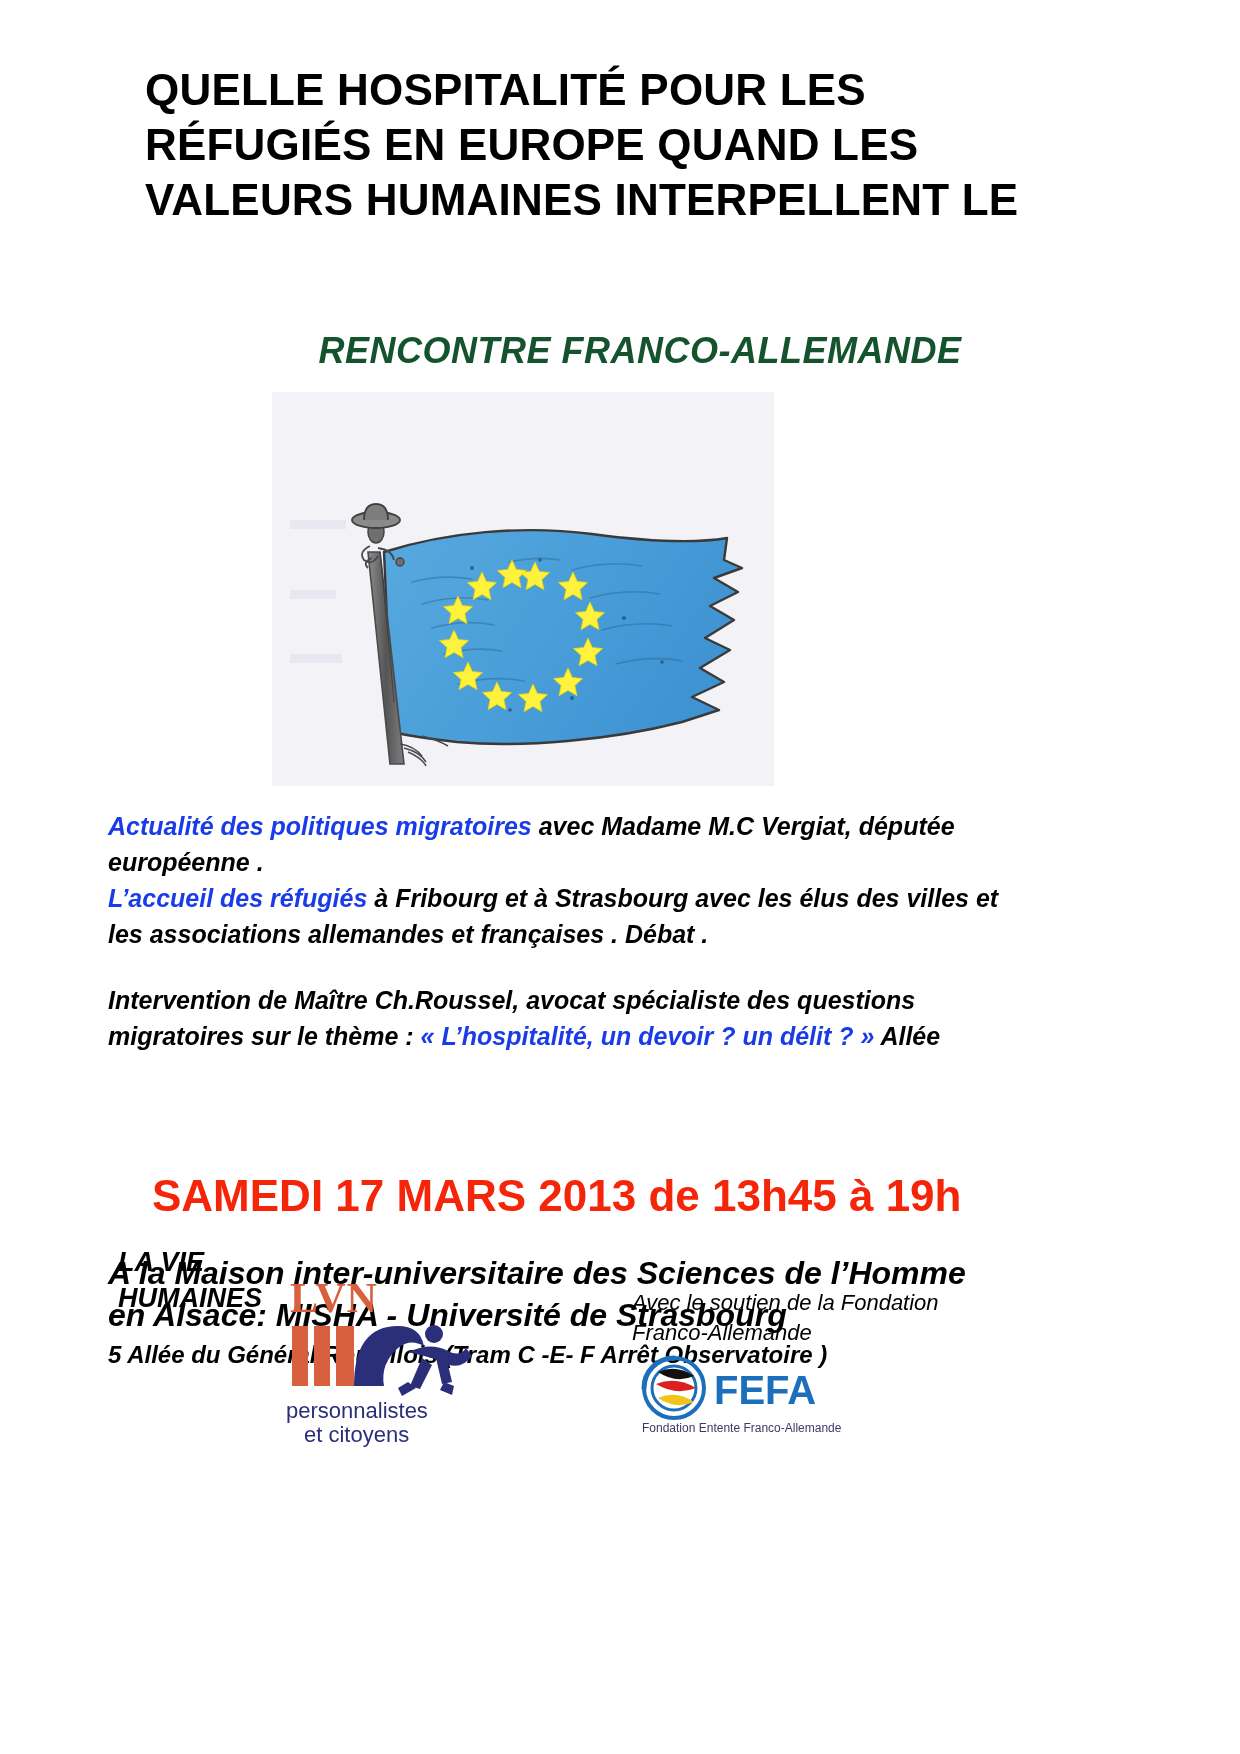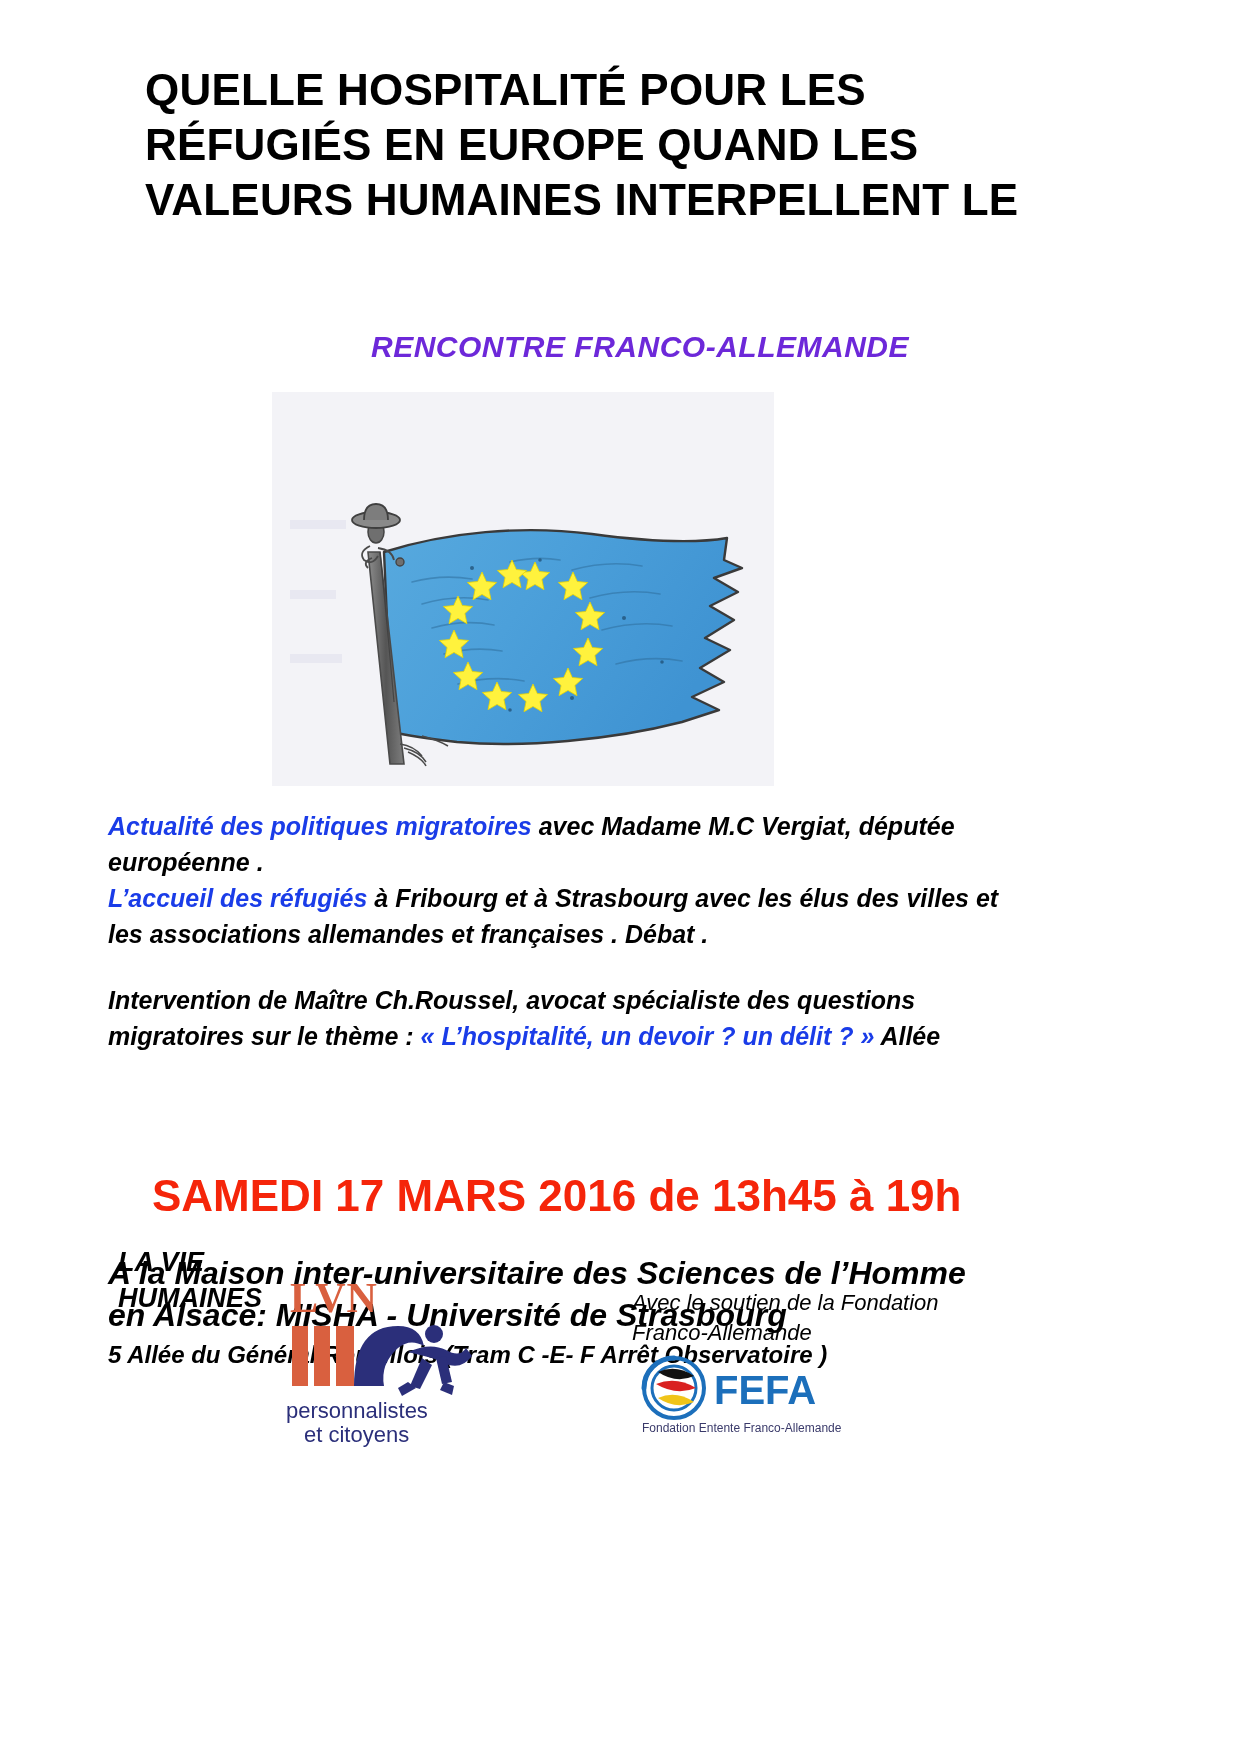--- a/index.html
+++ b/index.html
@@ -48,22 +48,22 @@
     width: 1240px;
     text-align: center;
     padding-left: 40px;
     box-sizing: border-box;
   }
   .subtitle-text {
     display: inline-block;
     font-family: "Liberation Sans", sans-serif;
     font-weight: bold;
     font-style: italic;
-    font-size: 30px;
-    color: #6d28d9;
+    font-size: 36px;
+    color: #14532d;
     letter-spacing: 0.5px;
   }
 
   
   .figure {
     position: absolute;
     left: 272px;
     top: 392px;
     width: 502px;
     height: 394px;
@@ -283,21 +283,21 @@
     <div class="para">
       <span class="hl">Actualité des politiques migratoires</span><span> avec Madame M.C Vergiat, députée européenne .</span><br>
       <span class="hl">L’accueil des réfugiés</span><span> à Fribourg et à Strasbourg avec les élus des villes et les associations allemandes et françaises . Débat .</span>
     </div>
 
     <div class="para spaced">
       <span>Intervention de Maître Ch.Roussel, avocat spécialiste des questions migratoires sur le thème :  </span><span class="hl">«  L’hospitalité, un devoir ? un délit ? »</span><span>  Allée</span>
     </div>
   </div>
 
-  <div class="date-line">SAMEDI 17 MARS 2016 de 13h45 à 19h</div>
+  <div class="date-line">SAMEDI 17 MARS 2013 de 13h45 à 19h</div>
 
   <div class="venue-block">
     <div class="venue-line">A la Maison inter-universitaire des Sciences de l’Homme</div>
     <div class="venue-line">en Alsace:   MISHA - Université de Strasbourg</div>
     <div class="venue-addr">5 Allée du Général Rouvillois (Tram C -E- F    Arrêt Observatoire )</div>
   </div>
 
   <div class="footer"></div>
 
   <div class="lvn-text">

